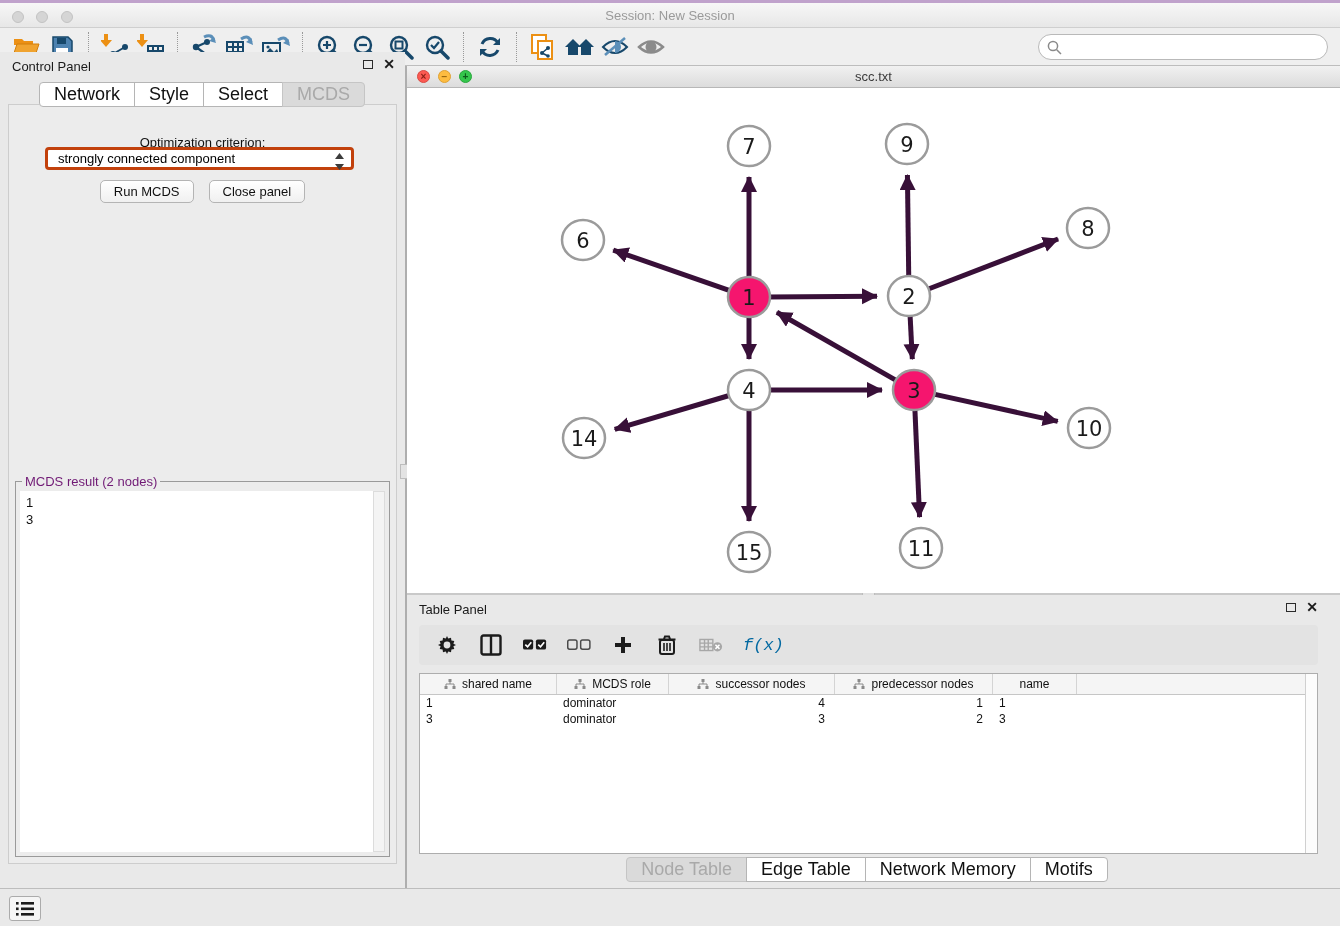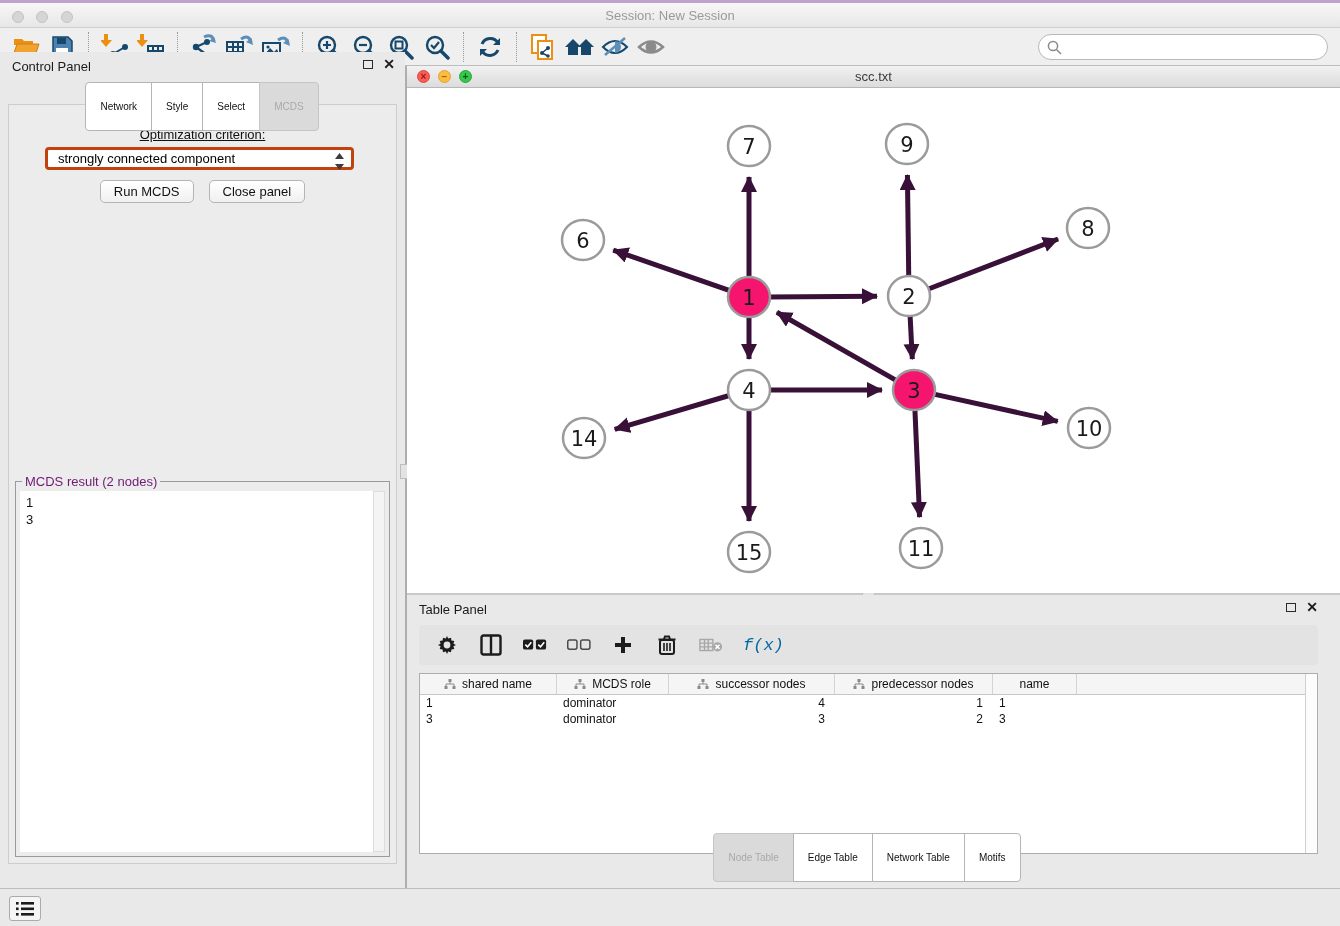--- a/index.html
+++ b/index.html
@@ -28,30 +28,30 @@
 
   
   #control-panel { position:absolute; top:52px; left:0; width:405px; height:822px; background:#e9e9e9; }
   .panel-head { height:28px; position:relative; }
   .panel-head .ph-title { position:absolute; left:12px; top:7px; font-size:13px; color:#1a1a1a; }
   .ph-icons { position:absolute; right:10px; top:7px; display:flex; gap:10px; align-items:center; }
   .float-glyph { width:10px; height:9px; border:1.5px solid #2a2a2a; display:inline-block; }
   .close-glyph { font-size:14px; font-weight:bold; color:#1a1a1a; line-height:10px; }
 
   .tabs-row { display:flex; justify-content:center; }
-  .tab { border:1px solid #b5b5b5; background:#fff; color:#111; font-size:10px;
-    padding:18px 14px; margin-left:-1px; position:relative; }
+  .tab { border:1px solid #b5b5b5; background:#fff; color:#111; font-size:18px;
+    padding:1px 14px; margin-left:-1px; position:relative; }
   .tab:first-child { border-radius:4px 0 0 4px; }
   .tab:last-child  { border-radius:0 4px 4px 0; }
   .tab.active { background:#dadada; color:#a9a9a9; border-color:#c5c5c5; }
 
   #cp-tabs { position:absolute; top:30px; left:0; right:0; z-index:2; }
   #cp-body { position:absolute; top:52px; left:8px; right:8px; bottom:10px;
     border:1px solid #cdcdcd; background:#ececec; }
-  #opt-label { text-align:center; margin-top:22px; font-size:13px; color:#111;text-decoration:underline; }
+  #opt-label { text-align:center; margin-top:30px; font-size:13px; color:#111; }
   #opt-select { position:absolute; left:36px; right:42px; top:42px; height:23px;
     background:#fff; border:3px solid #c2410c; border-radius:4px; font-size:13px;
     display:flex; align-items:center; padding-left:10px; }
   #opt-select .spinner { position:absolute; right:6px; top:3px; }
   .btn-row { position:absolute; top:75px; left:0; right:0; display:flex; justify-content:center; gap:15px; }
   .mac-btn { background:linear-gradient(#ffffff,#f0f0f0); border:1px solid #b4b4b4;
     border-radius:5px; font-size:13px; color:#111; padding:3px 13px; height:23px; }
 
   #result-group { position:absolute; left:6px; right:6px; top:376px; bottom:6px;
     border:1px solid #9a9a9a; }
@@ -514,21 +514,21 @@
       <div class="t-cell c2 ar">3</div>
       <div class="t-cell c3 ar">2</div>
       <div class="t-cell c4 al">3</div>
     </div>
     <div id="table-scroll"></div>
   </div>
 
   <div id="tp-tabs" class="tabs-row">
     <div class="tab active">Node Table</div>
     <div class="tab">Edge Table</div>
-    <div class="tab">Network Table</div>
+    <div class="tab">Network Memory</div>
     <div class="tab">Motifs</div>
   </div>
 </div>
 
 <div id="statusbar">
   <div id="list-btn">
     <svg width="20" height="18" viewBox="0 0 20 18">
         <g fill="#1c1c1c">
           <rect x="1" y="2" width="2.6" height="2.6"></rect>
           <rect x="6" y="2" width="13" height="2.6"></rect>

